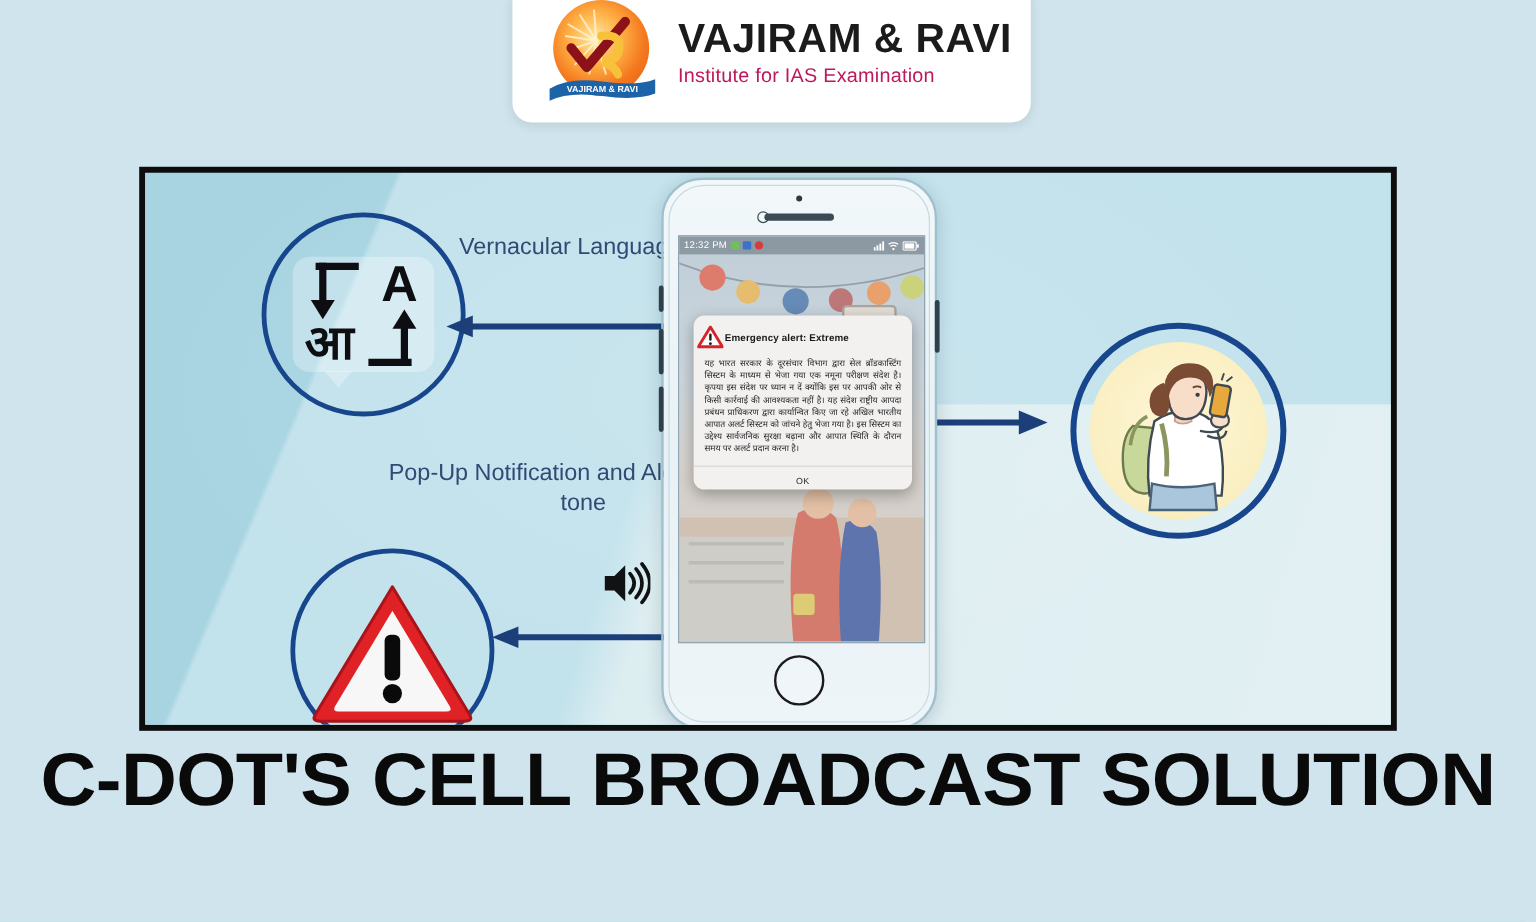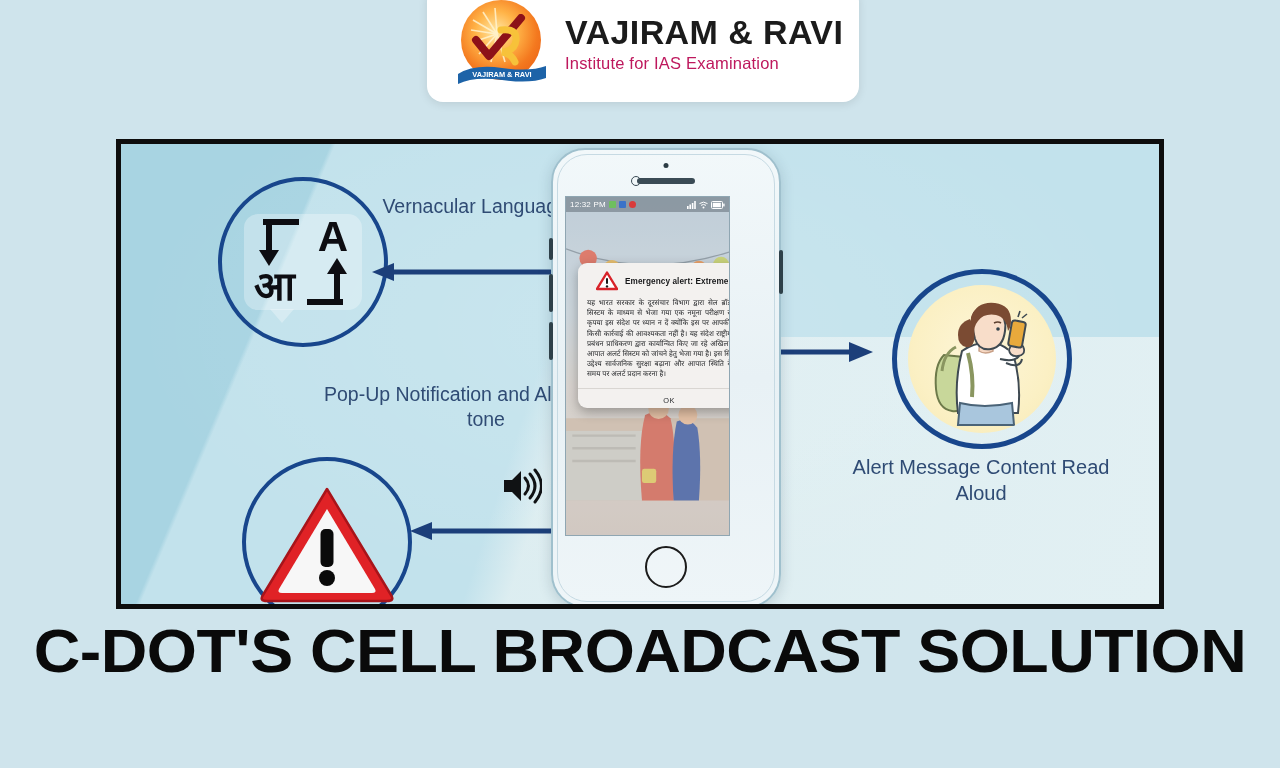--- a/index.html
+++ b/index.html
@@ -136,21 +136,21 @@
   }
   #phone-cam{
     position:absolute;left:78px;top:26px;width:10px;height:10px;border-radius:50%;
     border:1.6px solid #3a4b55;box-sizing:border-box;
   }
   #phone-dot{
     position:absolute;left:50%;transform:translateX(-50%);top:13px;
     width:5px;height:5px;border-radius:50%;background:#2b3b44;
   }
   #phone-screen{
-    position:absolute;left:12px;top:46px;width:165px;height:340px;
+    position:absolute;left:12px;top:46px;width:206px;height:340px;
     background:#b9c6cf;overflow:hidden;
     border:1px solid #8fa6b2;box-sizing:border-box;
   }
   #phone-home{
     position:absolute;left:50%;transform:translateX(-50%);bottom:18px;
     width:42px;height:42px;border-radius:50%;
     border:2.5px solid #1b1b1b;box-sizing:border-box;background:rgba(255,255,255,.12);
   }
   .phone-btn{position:absolute;background:#2e4049;border-radius:3px;}
   #btn-sil{left:-4px;top:88px;width:4px;height:22px;}
@@ -176,22 +176,22 @@
   #sb-right{display:flex;align-items:center;gap:3px;}
 
   
   #alert-dialog{
     position:absolute;left:12px;top:66px;width:182px;
     background:#f3f1ef;border-radius:9px;
     box-shadow:0 4px 12px rgba(0,0,0,.30);
     overflow:hidden;
   }
   #alert-head{
-    display:flex;align-items:center;gap:7px;
-    padding:8px 9px 5px 18px;
+    display:flex;align-items:center;gap:1px;
+    padding:8px 9px 5px 3px;
   }
   #alert-tri{width:22px;height:20px;flex:0 0 auto;}
   #alert-title{
     font-size:8.2px;font-weight:bold;color:#17181a;
     font-family:"Liberation Sans",sans-serif;letter-spacing:.1px;
   }
   #alert-body{
     padding:2px 9px 8px 9px;
     font-size:7.2px;line-height:10.2px;color:#1d1f22;text-align:justify;
     font-family:"Liberation Sans","DejaVu Sans",sans-serif;
@@ -323,21 +323,20 @@
 
   <svg id="speaker-icon" viewBox="0 0 42 40">
     <path d="M4 14 L12 14 L21 5 L21 35 L12 26 L4 26 Z" fill="#101214"></path>
     <path d="M25 12 q7 8 0 16" fill="none" stroke="#101214" stroke-width="3" stroke-linecap="round"></path>
     <path d="M30 8 q10 12 0 24" fill="none" stroke="#101214" stroke-width="3" stroke-linecap="round"></path>
     <path d="M35 4 q13 16 0 32" fill="none" stroke="#101214" stroke-width="3" stroke-linecap="round"></path>
   </svg>
 
   <div class="label" id="label-lang">Vernacular Language Support</div>
   <div class="label" id="label-popup">Pop-Up Notification and Alert warning tone</div>
-  <div class="label" id="label-read">Alert Message Content Read Aloud</div>
 
   <div id="phone">
     <div id="phone-inner-ring"></div>
     <div id="phone-dot"></div>
     <div id="phone-cam"></div>
     <div id="phone-speaker"></div>
     <div class="phone-btn" id="btn-sil"></div>
     <div class="phone-btn" id="btn-up"></div>
     <div class="phone-btn" id="btn-dn"></div>
     <div class="phone-btn" id="btn-pwr"></div>

